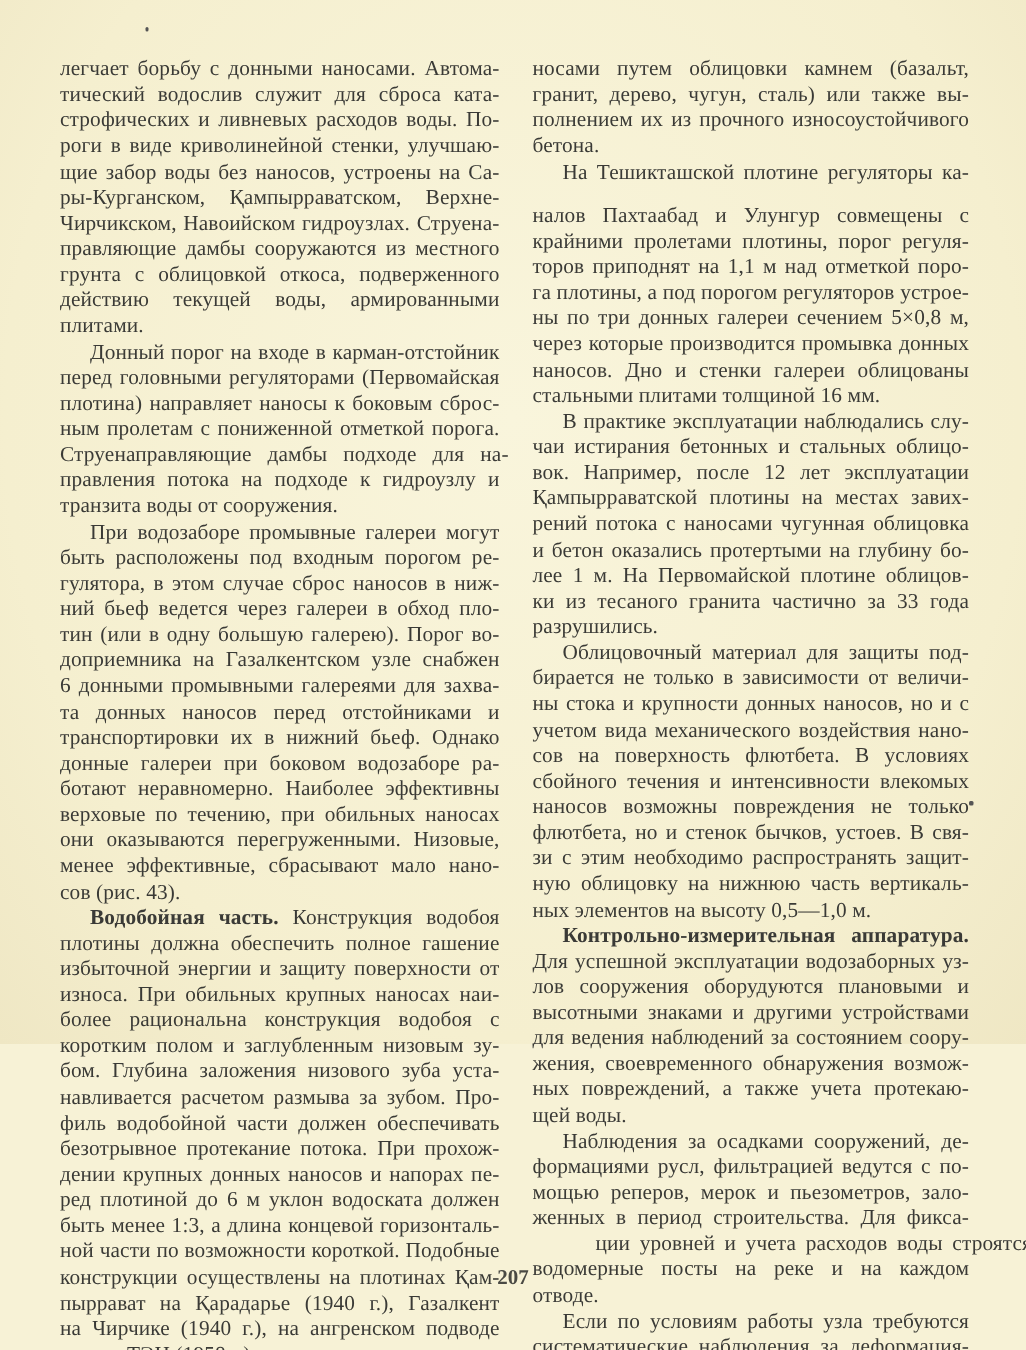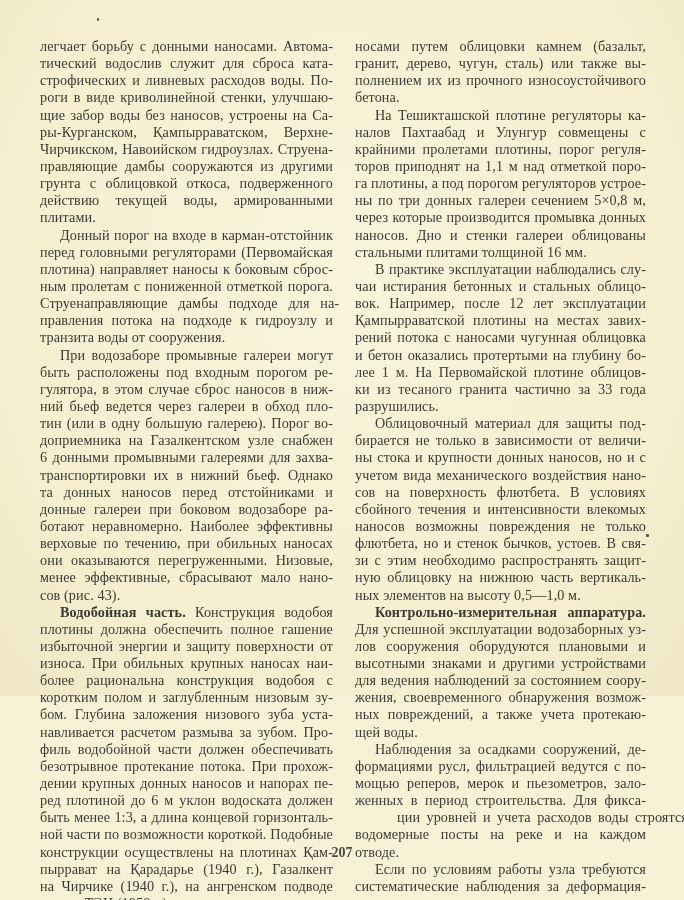--- a/index.html
+++ b/index.html
@@ -44,40 +44,40 @@
   <span class="speck" style="left:646px;top:534px;width:3px;height:3px;"></span>
 
   <div class="col col-left" id="col-left">
       <div class="line" style="white-space: nowrap; display: block; word-spacing: 2.25px;"><span>легчает борьбу с донными наносами. Автома-</span></div>
       <div class="line" style="white-space: nowrap; display: block; word-spacing: 4.775px;"><span>тический водослив служит для сброса ката-</span></div>
       <div class="line" style="white-space: nowrap; display: block; word-spacing: 2.03437px;"><span>строфических и ливневых расходов воды. По-</span></div>
       <div class="line" style="white-space: nowrap; display: block; word-spacing: 2.1375px;"><span>роги в виде криволинейной стенки, улучшаю-</span></div>
       <div class="line" style="white-space: nowrap; display: block; word-spacing: 1.72991px;"><span>щие забор воды без наносов, устроены на Са-</span></div>
       <div class="line" style="white-space: nowrap; display: block; word-spacing: 12.5px;"><span>ры-Курганском, Қампырраватском, Верхне-</span></div>
       <div class="line" style="white-space: nowrap; display: block; word-spacing: 0.786458px;"><span>Чирчикском, Навоийском гидроузлах. Струена-</span></div>
-      <div class="line" style="white-space: nowrap; display: block; word-spacing: 2.61719px;"><span>правляющие дамбы сооружаются из другими</span></div>
+      <div class="line" style="white-space: nowrap; display: block; word-spacing: 2.61719px;"><span>правляющие дамбы сооружаются из местного</span></div>
       <div class="line" style="white-space: nowrap; display: block; word-spacing: 5.53906px;"><span>грунта с облицовкой откоса, подверженного</span></div>
       <div class="line" style="white-space: nowrap; display: block; word-spacing: 12.5156px;"><span>действию текущей воды, армированными</span></div>
       <div class="line last"><span>плитами.</span></div>
       <div class="line indent" style="white-space: nowrap; display: block; word-spacing: 0.746875px;"><span>Донный порог на входе в карман-отстойник</span></div>
       <div class="line" style="white-space: nowrap; display: block; word-spacing: 1.39583px;"><span>перед головными регуляторами (Первомайская</span></div>
       <div class="line" style="white-space: nowrap; display: block; word-spacing: 1.19687px;"><span>плотина) направляет наносы к боковым сброс-</span></div>
       <div class="line" style="white-space: nowrap; display: block; word-spacing: 1.28125px;"><span>ным пролетам с пониженной отметкой порога.</span></div>
       <div class="line" style="white-space: nowrap; display: block; word-spacing: 7.03125px;"><span>Струенаправляющие дамбы подходе для на-</span></div>
       <div class="line" style="white-space: nowrap; display: block; word-spacing: 4.44531px;"><span>правления потока на подходе к гидроузлу и</span></div>
       <div class="line last"><span>транзита воды от сооружения.</span></div>
       <div class="line indent" style="white-space: nowrap; display: block; word-spacing: 2.73438px;"><span>При водозаборе промывные галереи могут</span></div>
       <div class="line" style="white-space: nowrap; display: block; word-spacing: 3.55625px;"><span>быть расположены под входным порогом ре-</span></div>
       <div class="line" style="white-space: nowrap; display: block; word-spacing: 1.86607px;"><span>гулятора, в этом случае сброс наносов в ниж-</span></div>
       <div class="line" style="white-space: nowrap; display: block; word-spacing: 2.81027px;"><span>ний бьеф ведется через галереи в обход пло-</span></div>
       <div class="line" style="white-space: nowrap; display: block; word-spacing: 1.46652px;"><span>тин (или в одну большую галерею). Порог во-</span></div>
       <div class="line" style="white-space: nowrap; display: block; word-spacing: 3.95703px;"><span>доприемника на Газалкентском узле снабжен</span></div>
       <div class="line" style="white-space: nowrap; display: block; word-spacing: 1.71875px;"><span>6 донными промывными галереями для захва-</span></div>
+      <div class="line" style="white-space: nowrap; display: block; word-spacing: 7.34687px;"><span>та донных наносов перед отстойниками и</span></div>
       <div class="line" style="white-space: nowrap; display: block; word-spacing: 4.07188px;"><span>транспортировки их в нижний бьеф. Однако</span></div>
-      <div class="line" style="white-space: nowrap; display: block; word-spacing: 7.34687px;"><span>та донных наносов перед отстойниками и</span></div>
       <div class="line" style="white-space: nowrap; display: block; word-spacing: 4.33125px;"><span>донные галереи при боковом водозаборе ра-</span></div>
       <div class="line" style="white-space: nowrap; display: block; word-spacing: 4.35938px;"><span>ботают неравномерно. Наиболее эффективны</span></div>
       <div class="line" style="white-space: nowrap; display: block; word-spacing: 2.92813px;"><span>верховые по течению, при обильных наносах</span></div>
       <div class="line" style="white-space: nowrap; display: block; word-spacing: 4.75521px;"><span>они оказываются перегруженными. Низовые,</span></div>
       <div class="line" style="white-space: nowrap; display: block; word-spacing: 4.86719px;"><span>менее эффективные, сбрасывают мало нано-</span></div>
       <div class="line last"><span>сов (рис. 43).</span></div>
       <div class="line indent" style="white-space: nowrap; display: block; word-spacing: 5.60417px;"><span class="bold">Водобойная часть.</span><span> Конструкция водобоя</span></div>
       <div class="line" style="white-space: nowrap; display: block; word-spacing: 3.96094px;"><span>плотины должна обеспечить полное гашение</span></div>
       <div class="line" style="white-space: nowrap; display: block; word-spacing: 1.94687px;"><span>избыточной энергии и защиту поверхности от</span></div>
       <div class="line" style="white-space: nowrap; display: block; word-spacing: 2.85938px;"><span>износа. При обильных крупных наносах наи-</span></div>
@@ -95,21 +95,21 @@
       <div class="line" style="white-space: nowrap; display: block; word-spacing: 5.875px;"><span>пыррават на Қарадарье (1940 г.), Газалкент</span></div>
       <div class="line" style="white-space: nowrap; display: block; word-spacing: 3.6875px;"><span>на Чирчике (1940 г.), на ангренском подводе</span></div>
       <div class="line last"><span>воды к ТЭЦ (1958 г.) и др.</span></div>
     </div>
   <div class="col col-right" id="col-right">
       <div class="line" style="white-space: nowrap; display: block; word-spacing: 7.77344px;"><span>носами путем облицовки камнем (базальт,</span></div>
       <div class="line" style="white-space: nowrap; display: block; word-spacing: 3.97396px;"><span>гранит, дерево, чугун, сталь) или также вы-</span></div>
       <div class="line" style="white-space: nowrap; display: block; word-spacing: 1.71094px;"><span>полнением их из прочного износоустойчивого</span></div>
       <div class="line last"><span>бетона.</span></div>
       <div class="line indent" style="white-space: nowrap; display: block; word-spacing: 2.52344px;"><span>На Тешикташской плотине регуляторы ка-</span></div>
-      <div class="line" style="white-space: nowrap; display: block; word-spacing: 7.62188px;"><span>налов Пахтаабад и Улунгур совмещены с</span></div>
+      <div class="line" style="white-space: nowrap; display: block; word-spacing: 7.62188px; margin-top: 12px;"><span>налов Пахтаабад и Улунгур совмещены с</span></div>
       <div class="line" style="white-space: nowrap; display: block; word-spacing: 3.52734px;"><span>крайними пролетами плотины, порог регуля-</span></div>
       <div class="line" style="white-space: nowrap; display: block; word-spacing: 1.86161px;"><span>торов приподнят на 1,1 м над отметкой поро-</span></div>
       <div class="line" style="white-space: nowrap; display: block; word-spacing: 0.114583px;"><span>га плотины, а под порогом регуляторов устрое-</span></div>
       <div class="line" style="white-space: nowrap; display: block; word-spacing: 2.10045px;"><span>ны по три донных галереи сечением 5×0,8 м,</span></div>
       <div class="line" style="white-space: nowrap; display: block; word-spacing: 0.703125px;"><span>через которые производится промывка донных</span></div>
       <div class="line" style="white-space: nowrap; display: block; word-spacing: 4.80312px;"><span>наносов. Дно и стенки галереи облицованы</span></div>
       <div class="line last"><span>стальными плитами толщиной 16 мм.</span></div>
       <div class="line indent" style="white-space: nowrap; display: block; word-spacing: 0.789062px;"><span>В практике эксплуатации наблюдались слу-</span></div>
       <div class="line" style="white-space: nowrap; display: block; word-spacing: 2.92188px;"><span>чаи истирания бетонных и стальных облицо-</span></div>
       <div class="line" style="white-space: nowrap; display: block; word-spacing: 6.04375px;"><span>вок. Например, после 12 лет эксплуатации</span></div>

